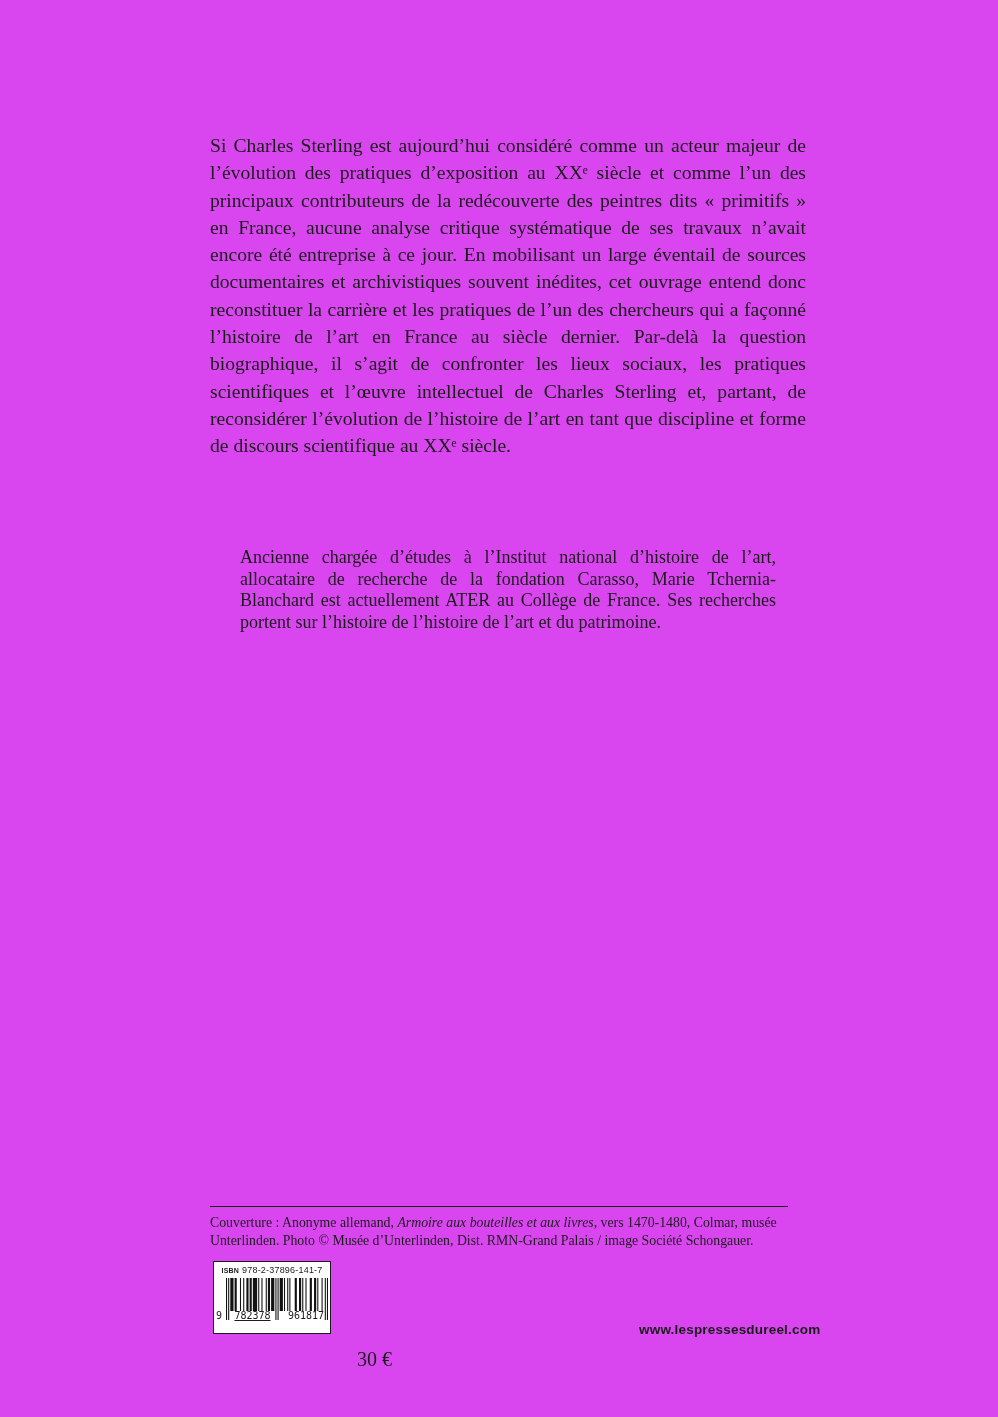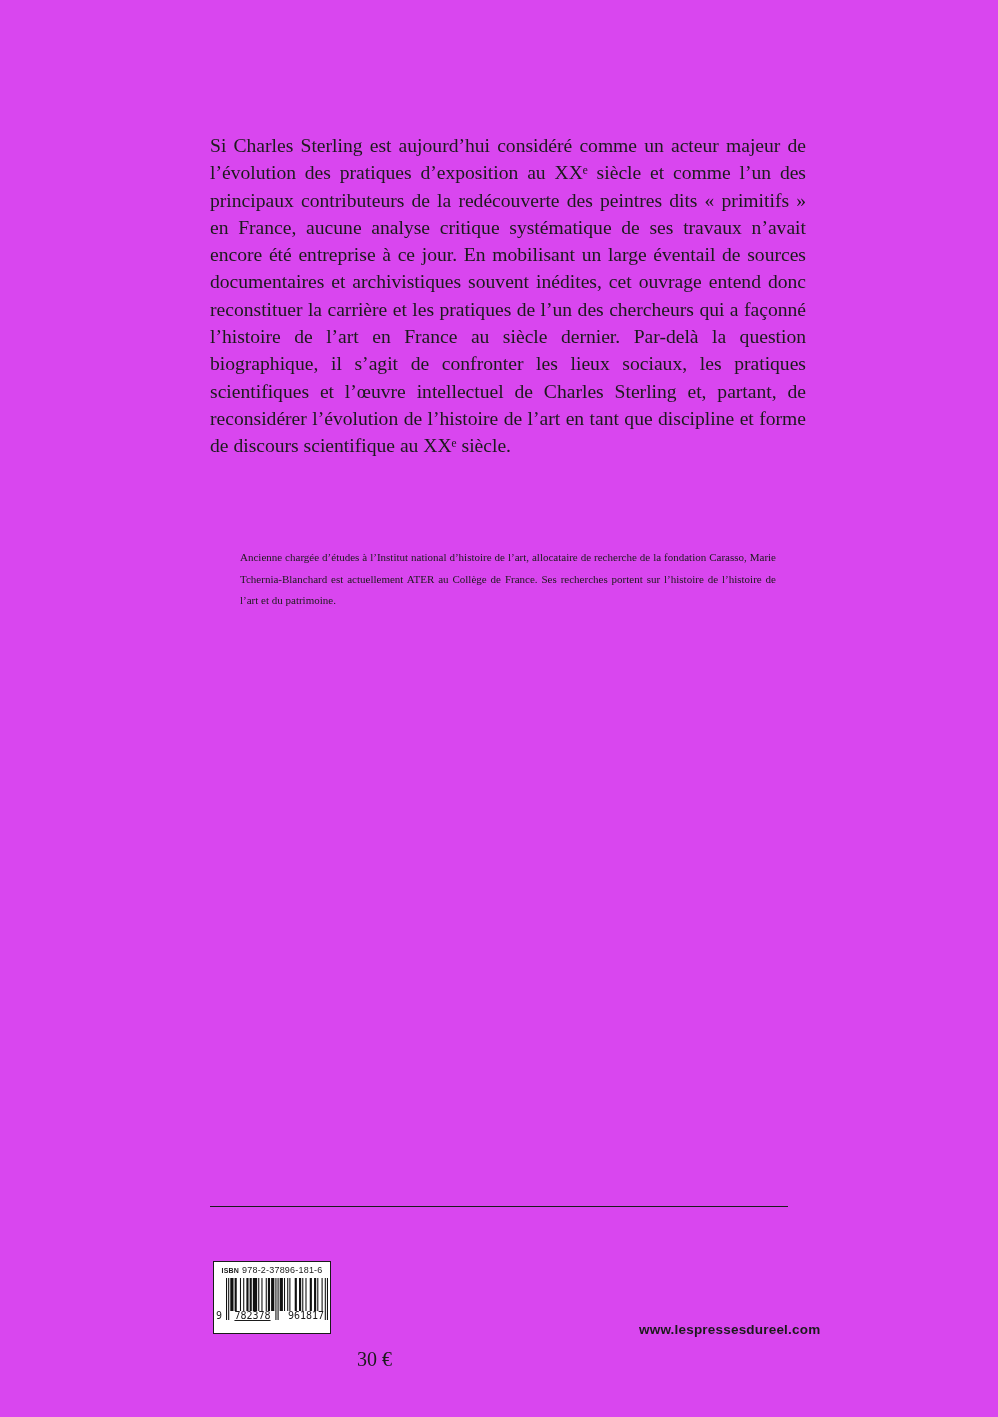--- a/index.html
+++ b/index.html
@@ -22,21 +22,21 @@
     font-size: 19.6px;
     line-height: 27.3px;
     text-align: justify;
   }
   .bio {
     position: absolute;
     left: 240px;
     top: 547px;
     width: 536px;
     margin: 0;
-    font-size: 11px;
+    font-size: 18px;
     line-height: 21.6px;
     text-align: justify;
   }
   .rule {
     position: absolute;
     left: 210px;
     top: 1206px;
     width: 578px;
     height: 1px;
     background: #1b1b1b;
@@ -122,23 +122,24 @@
 <body>
 
 <div class="page">
 
   <p class="synopsis">Si Charles Sterling est aujourd’hui considéré comme un acteur majeur de l’évolution des pratiques d’exposition au XXᵉ siècle et comme l’un des principaux contributeurs de la redécouverte des peintres dits « primitifs » en France, aucune analyse critique systématique de ses travaux n’avait encore été entreprise à ce jour. En mobilisant un large éventail de sources documentaires et archivistiques souvent inédites, cet ouvrage entend donc reconstituer la carrière et les pratiques de l’un des chercheurs qui a façonné l’histoire de l’art en France au siècle dernier. Par-delà la question biographique, il s’agit de confronter les lieux sociaux, les pratiques scientifiques et l’œuvre intellectuel de Charles Sterling et, partant, de reconsidérer l’évolution de l’histoire de l’art en tant que discipline et forme de discours scientifique au XXᵉ siècle.</p>
 
   <p class="bio">Ancienne chargée d’études à l’Institut national d’histoire de l’art, allocataire de recherche de la fondation Carasso, Marie Tchernia-Blanchard est actuellement ATER au Collège de France. Ses recherches portent sur l’histoire de l’histoire de l’art et du patrimoine.</p>
 
   <div class="rule"></div>
 
+  <p class="credit"><span>Couverture : Anonyme allemand, </span><span class="italic">Armoire aux bouteilles et aux livres</span><span>, vers 1470-1480, Colmar, musée Unterlinden. Photo © Musée d’Unterlinden, Dist. RMN-Grand Palais / image Société Schongauer.</span></p>
 
   <div class="barcode-box">
-    <div class="isbn-line"><span class="isbn-label">ISBN</span><span class="isbn-number">978-2-37896-181-6</span></div>
+    <div class="isbn-line"><span class="isbn-label">ISBN</span><span class="isbn-number">978-2-37896-141-7</span></div>
     <div class="bars-wrap">
       <svg id="barcode-svg" viewBox="0 0 95 42" preserveAspectRatio="none">
           <rect x="0" y="0" width="1" height="42" fill="#111111"></rect>
           <rect x="2" y="0" width="1" height="42" fill="#111111"></rect>
           <rect x="4" y="0" width="3" height="33" fill="#111111"></rect>
           <rect x="8" y="0" width="2" height="33" fill="#111111"></rect>
           <rect x="13" y="0" width="1" height="33" fill="#111111"></rect>
           <rect x="16" y="0" width="1" height="33" fill="#111111"></rect>
           <rect x="19" y="0" width="2" height="33" fill="#111111"></rect>
           <rect x="22" y="0" width="2" height="33" fill="#111111"></rect>

